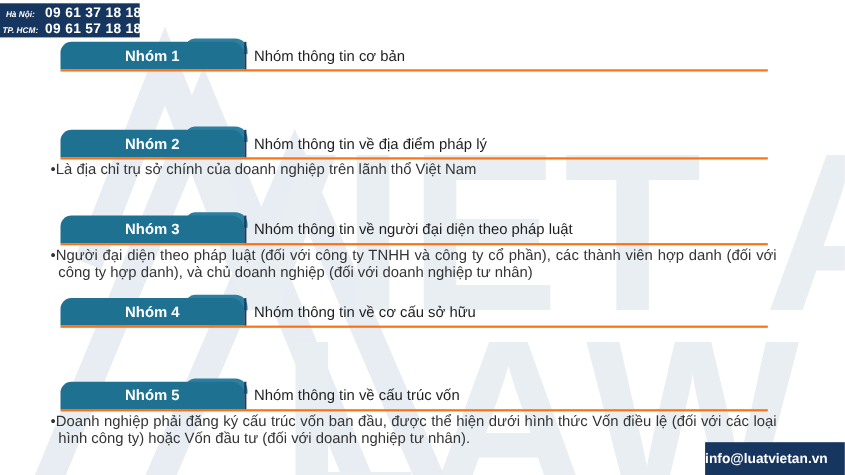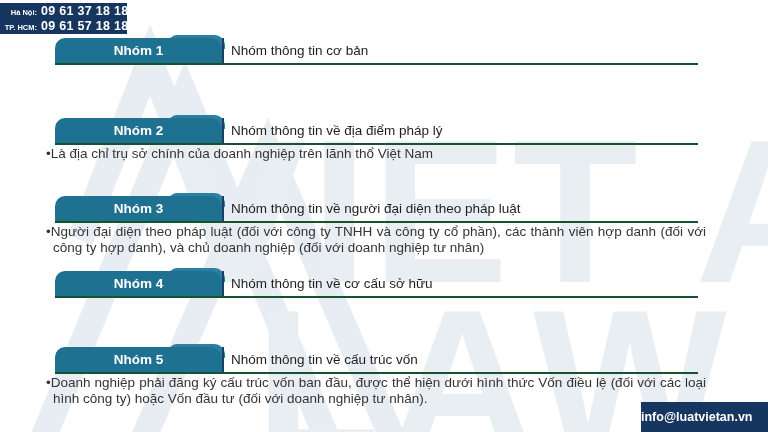--- a/index.html
+++ b/index.html
@@ -12,31 +12,31 @@
   .watermark{position:absolute;inset:0;z-index:0;pointer-events:none;}
   
   .phonebox{
     position:absolute;top:3px;left:0;width:127px;height:31px;z-index:2;
     background:#16365F;color:#fff;
     display:flex;flex-direction:column;justify-content:center;gap:1px;
     padding:1px 0;box-sizing:border-box;
   }
   .phone-row{display:flex;align-items:baseline;}
   .phone-label{
-    width:37px;text-align:right;font-size:7.5px;font-weight:bold;flex:0 0 37px;
+    width:37px;text-align:center;font-size:7.5px;font-weight:bold;flex:0 0 37px;font-style:italic;
   }
   .phone-number{
     font-size:12.5px;font-weight:bold;margin-left:4px;letter-spacing:0.3px;white-space:nowrap;text-align:center;
   }
   
   .group{position:absolute;left:46px;width:674px;z-index:1;}
   .group-header{
     display:flex;align-items:stretch;height:25px;
     margin-left:9px;width:643px;
-    border-bottom:2px solid #14532d;
+    border-bottom:2px solid #f97316;
   }
   .group-tab{
     position:relative;width:167px;flex:0 0 167px;
     background:#1E7191;color:#ffffff;
     font-size:13.5px;font-weight:bold;text-align:center;line-height:25px;
     border-radius:10px 12px 0 0;
   }
   .group-tab::before{
     content:"";position:absolute;right:-3px;top:-3px;width:56px;height:14px;
     background:#2B7FA0;border-radius:8px 11px 0 0;z-index:-1;

